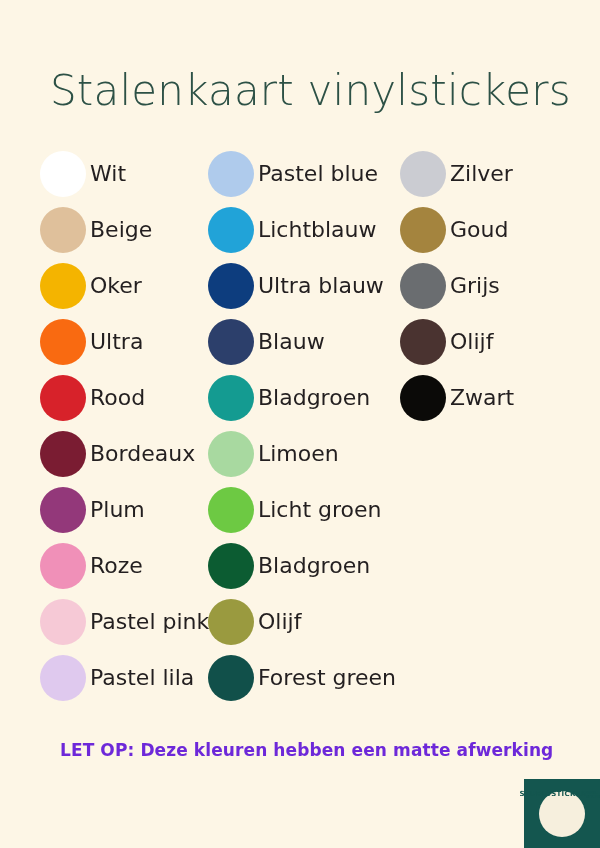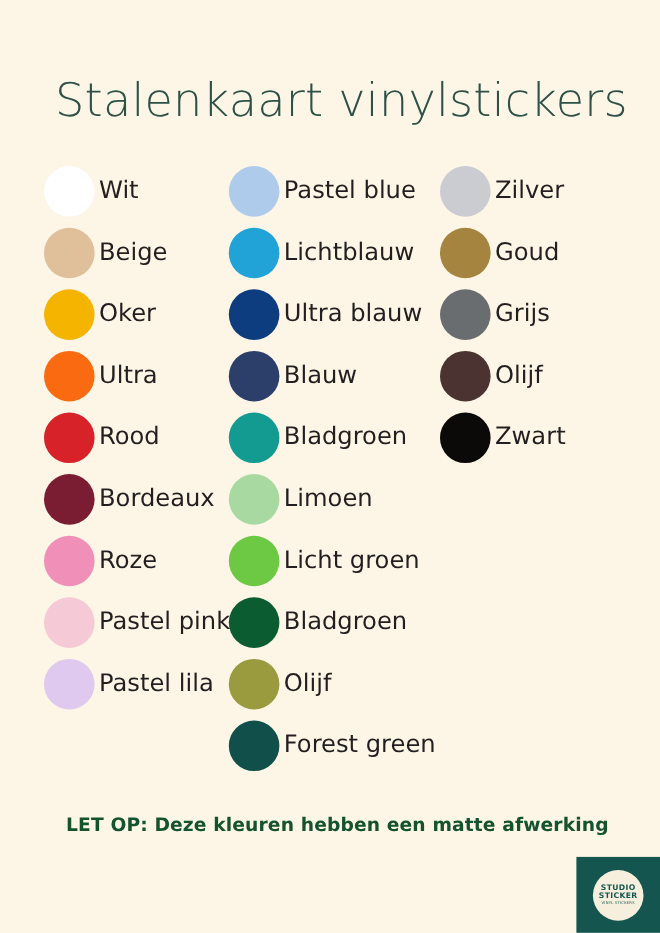--- a/index.html
+++ b/index.html
@@ -89,22 +89,22 @@
     display: flex;
     align-items: center;
     justify-content: center;
   }
   .logo-circle {
     width: 46px;
     height: 46px;
     border-radius: 50%;
     background: #f6efdd;
     display: flex;
-    flex-direction: column;
-    align-items: center;
+    flex-direction: row;
+    align-items: flex-start;
     justify-content: center;
     line-height: 1.05;
   }
   .logo-line-1, .logo-line-2 {
     font-family: "DejaVu Sans", sans-serif;
     font-size: 7px;
     font-weight: bold;
     letter-spacing: 0.3px;
     color: #14564f;
   }
@@ -143,20 +143,24 @@
         </div>
         <div class="swatch-row">
           <div class="swatch-dot" style="background: rgb(215, 34, 42);"></div>
           <span class="swatch-label">Rood</span>
         </div>
         <div class="swatch-row">
           <div class="swatch-dot" style="background: rgb(122, 28, 50);"></div>
           <span class="swatch-label">Bordeaux</span>
         </div>
         <div class="swatch-row">
+          <div class="swatch-dot" style="background: rgb(147, 56, 122);"></div>
+          <span class="swatch-label">Plum</span>
+        </div>
+        <div class="swatch-row">
           <div class="swatch-dot" style="background: rgb(240, 144, 184);"></div>
           <span class="swatch-label">Roze</span>
         </div>
         <div class="swatch-row">
           <div class="swatch-dot" style="background: rgb(246, 201, 214);"></div>
           <span class="swatch-label">Pastel pink</span>
         </div>
         <div class="swatch-row">
           <div class="swatch-dot" style="background: rgb(223, 201, 238);"></div>
           <span class="swatch-label">Pastel lila</span>
@@ -221,21 +225,21 @@
           <div class="swatch-dot" style="background: rgb(74, 51, 48);"></div>
           <span class="swatch-label">Olijf</span>
         </div>
         <div class="swatch-row">
           <div class="swatch-dot" style="background: rgb(11, 10, 8);"></div>
           <span class="swatch-label">Zwart</span>
         </div>
       </div>
   </div>
 
-  <div class="footer-note" style="color: #14532d; text-align: center;">LET OP: Deze kleuren hebben een matte afwerking</div>
+  <div class="footer-note" style="color: #6d28d9; text-align: center;">LET OP: Deze kleuren hebben een matte afwerking</div>
 
   <div class="logo-badge" style="background: rgb(20, 86, 79);">
     <div class="logo-circle" style="background: rgb(246, 239, 221);">
       <span class="logo-line-1">STUDIO</span>
       <span class="logo-line-2">STICKER</span>
       <span class="logo-line-3">VINYL STICKERS</span>
     </div>
   </div>
 
 </div>

